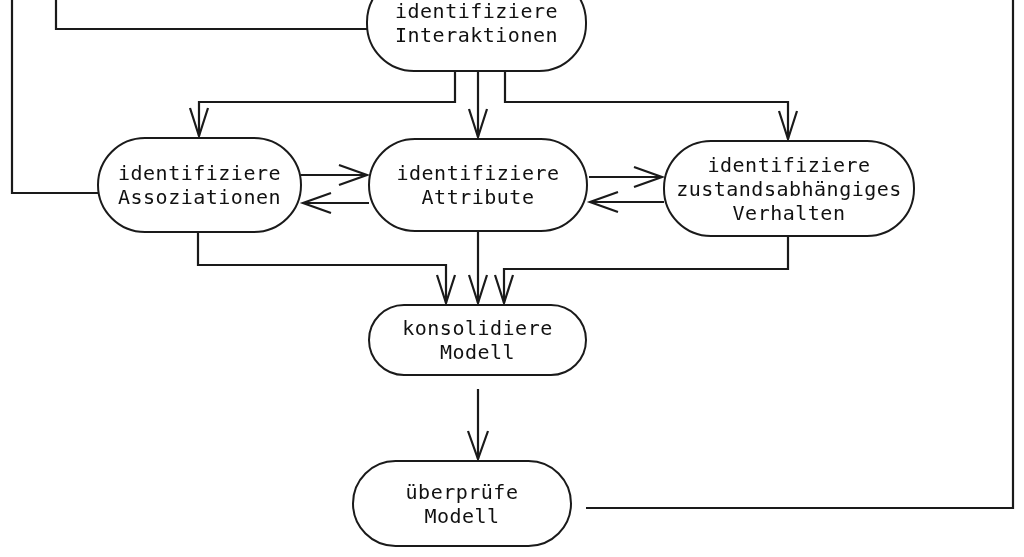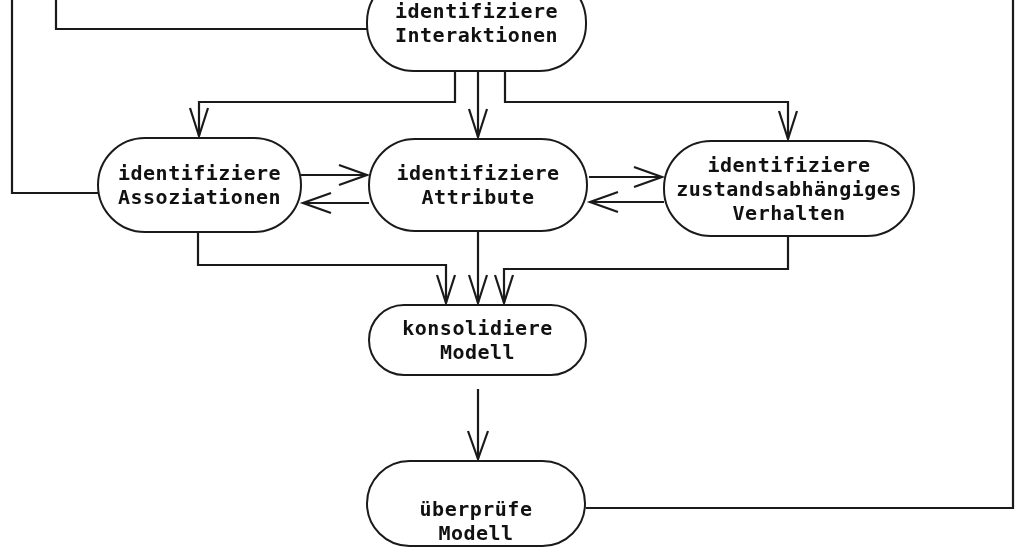--- a/index.html
+++ b/index.html
@@ -18,28 +18,28 @@
     background:#ffffff;
     border:2.2px solid #1a1a1a;
     border-radius:48px;
     display:flex;align-items:center;justify-content:center;
     text-align:center;
     color:#111111;
     font-size:20px;
     line-height:24px;
     letter-spacing:0.5px;
   }
-  .node-label{white-space:pre-line;font-weight:bold;}
+  .node-label{white-space:pre-line;}
   
   #node-interaktionen{left:366px;top:-26px;width:221px;height:98px;}
   #node-assoziationen{left:97px;top:137px;width:205px;height:96px;}
   #node-attribute{left:368px;top:138px;width:220px;height:94px;}
   #node-verhalten{left:663px;top:140px;width:252px;height:97px;}
   #node-konsolidiere{left:368px;top:304px;width:219px;height:72px;}
-  #node-ueberpruefe{left:366px;top:460px;width:220px;height:87px;align-items:flex-end;}
+  #node-ueberpruefe{left:352px;top:460px;width:220px;height:87px;}
 </style>
 </head>
 <body>
 
 <div id="stage">
 
   <svg id="edges" viewBox="0 0 1024 557" xmlns="http://www.w3.org/2000/svg">
 
     <g>
       <polyline points="56,-4 56,29 368,29"></polyline>

